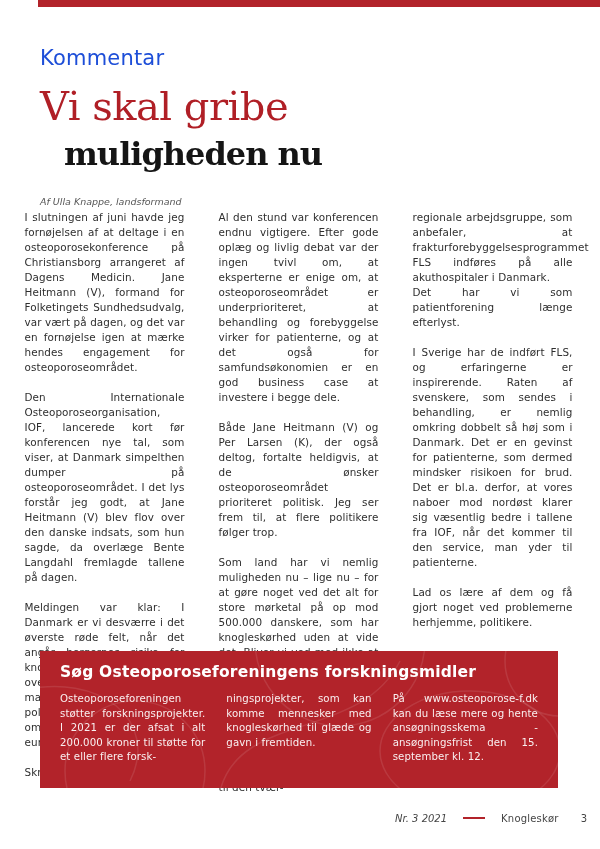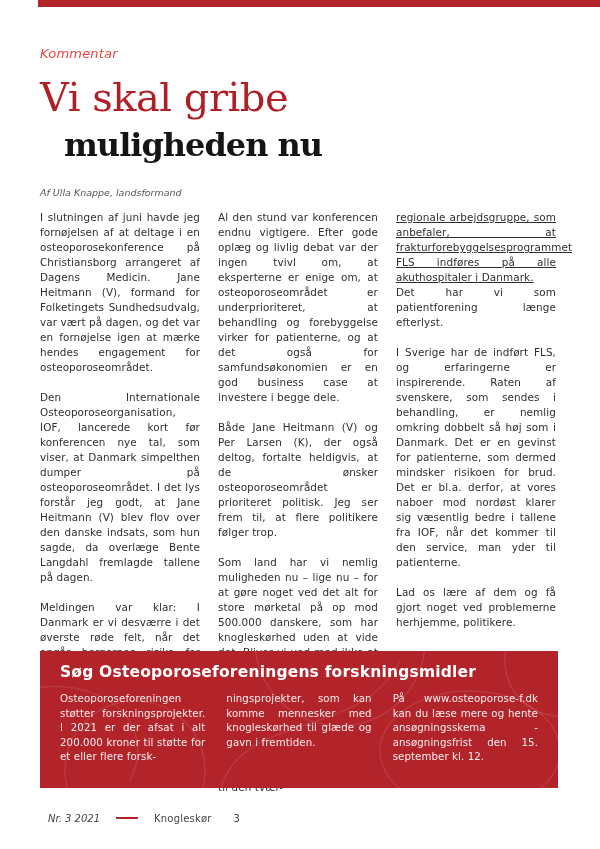--- a/index.html
+++ b/index.html
@@ -13,23 +13,22 @@
     color: #2e2e2e;
   }
   .topbar {
     position: absolute;
     top: 0; left: 38px; right: 0;
     height: 7px;
     background: var(--accent_red, #b2232a);
   }
   .header { position: absolute; left: 40px; top: 46px; right: 30px; }
   .kicker {
-    font-style: italic;
-    font-size: 13px;
-    color: #ef4444;
+    font-size: 21px;
+    color: #1d4ed8;
     letter-spacing: 0.2px;
   }
   .title1 {
     font-family: "DejaVu Serif", serif;
     font-size: 40px;
     line-height: 44px;
     color: var(--title_red, #b01f26);
     margin-top: 14px;
     letter-spacing: -0.5px;
   }
@@ -47,32 +46,33 @@
     font-style: italic;
     font-size: 9.5px;
     color: #555555;
     margin-top: 18px;
   }
   .columns {
     position: absolute;
     left: 40px; top: 210px;
     width: 517px;
     display: flex;
-    gap: 18px;
+    gap: 34px;
+    justify-content: center;
   }
   .col { width: 160px; flex: 0 0 160px; }
   .col p {
     margin: 0 0 15px 0;
     font-size: 10.4px;
     line-height: 15px;
     text-align: justify;
     letter-spacing: 0.1px;
     color: #2e2e2e;
   }
-  .col p.tight { margin-bottom: 0; text-decoration: underline; }
+  .col p.tight { margin-bottom: 0; }
   .promo {
     position: absolute;
     left: 40px; top: 651px;
     width: 518px; height: 137px;
     background: var(--accent_red, #b2232a);
     box-sizing: border-box;
     padding: 12px 20px 14px 20px;
     overflow: hidden;
   }
   .promo svg.deco {
@@ -99,20 +99,21 @@
     font-size: 10.2px;
     line-height: 14.5px;
     text-align: justify;
     letter-spacing: 0.1px;
   }
   .footer {
     position: absolute;
     left: 0; right: 13px; top: 810px;
     height: 16px;
     display: flex;
+    justify-content: flex-end;
     align-items: center;
     font-size: 10px;
     color: #454545;
     margin-left: 48px;
   }
   .footer .issue { font-style: italic; }
   .footer .dash {
     width: 22px; height: 2px;
     background: var(--accent_red, #b2232a);
     margin: 0 16px;

